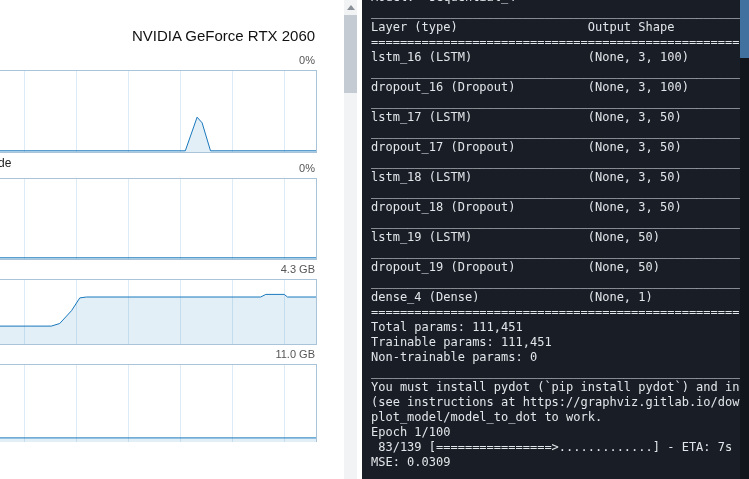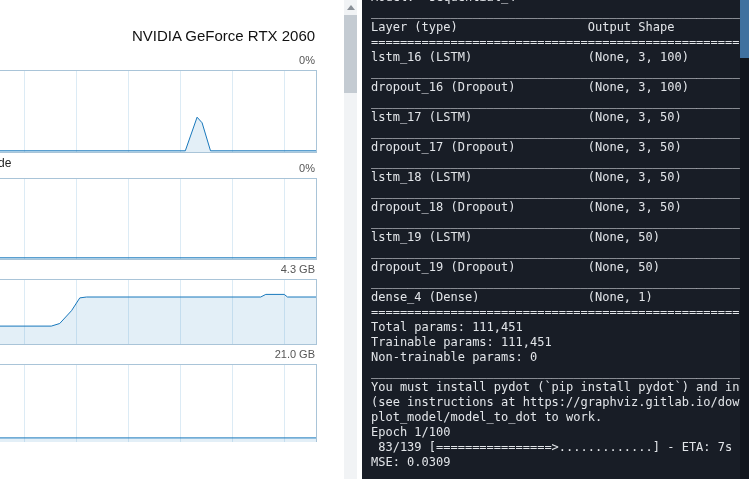--- a/index.html
+++ b/index.html
@@ -59,21 +59,21 @@
     </div>
 
     <div class="chart-label" style="top:263px">4.3 GB</div>
     <div class="chart" style="left:-20px;top:279px;width:335px;height:64px">
       <svg width="335" height="64">
         <polygon class="fill" points="0.0,46.1 70.3,46.1 78.7,43.5 90.5,30.7 98.8,17.9 105.5,17.0 279.7,17.0 284.8,14.4 303.2,14.4 306.5,17.0 335.0,17.0 335,64 0,64"></polygon>
         <polyline class="line" points="0.0,46.1 70.3,46.1 78.7,43.5 90.5,30.7 98.8,17.9 105.5,17.0 279.7,17.0 284.8,14.4 303.2,14.4 306.5,17.0 335.0,17.0"></polyline>
       </svg>
     </div>
 
-    <div class="chart-label" style="top:348px">21.0 GB</div>
+    <div class="chart-label" style="top:348px">11.0 GB</div>
     <div class="chart" style="left:-20px;top:364px;width:335px;height:81px">
       <svg width="335" height="81">
         <polygon class="fill" points="0.0,72.9 335.0,72.9 335,81 0,81"></polygon>
         <polyline class="line" points="0.0,72.9 335.0,72.9"></polyline>
       </svg>
     </div>
 
     <div class="partial-label" style="left:0px;top:455px">6.</div>
   </div>
 

